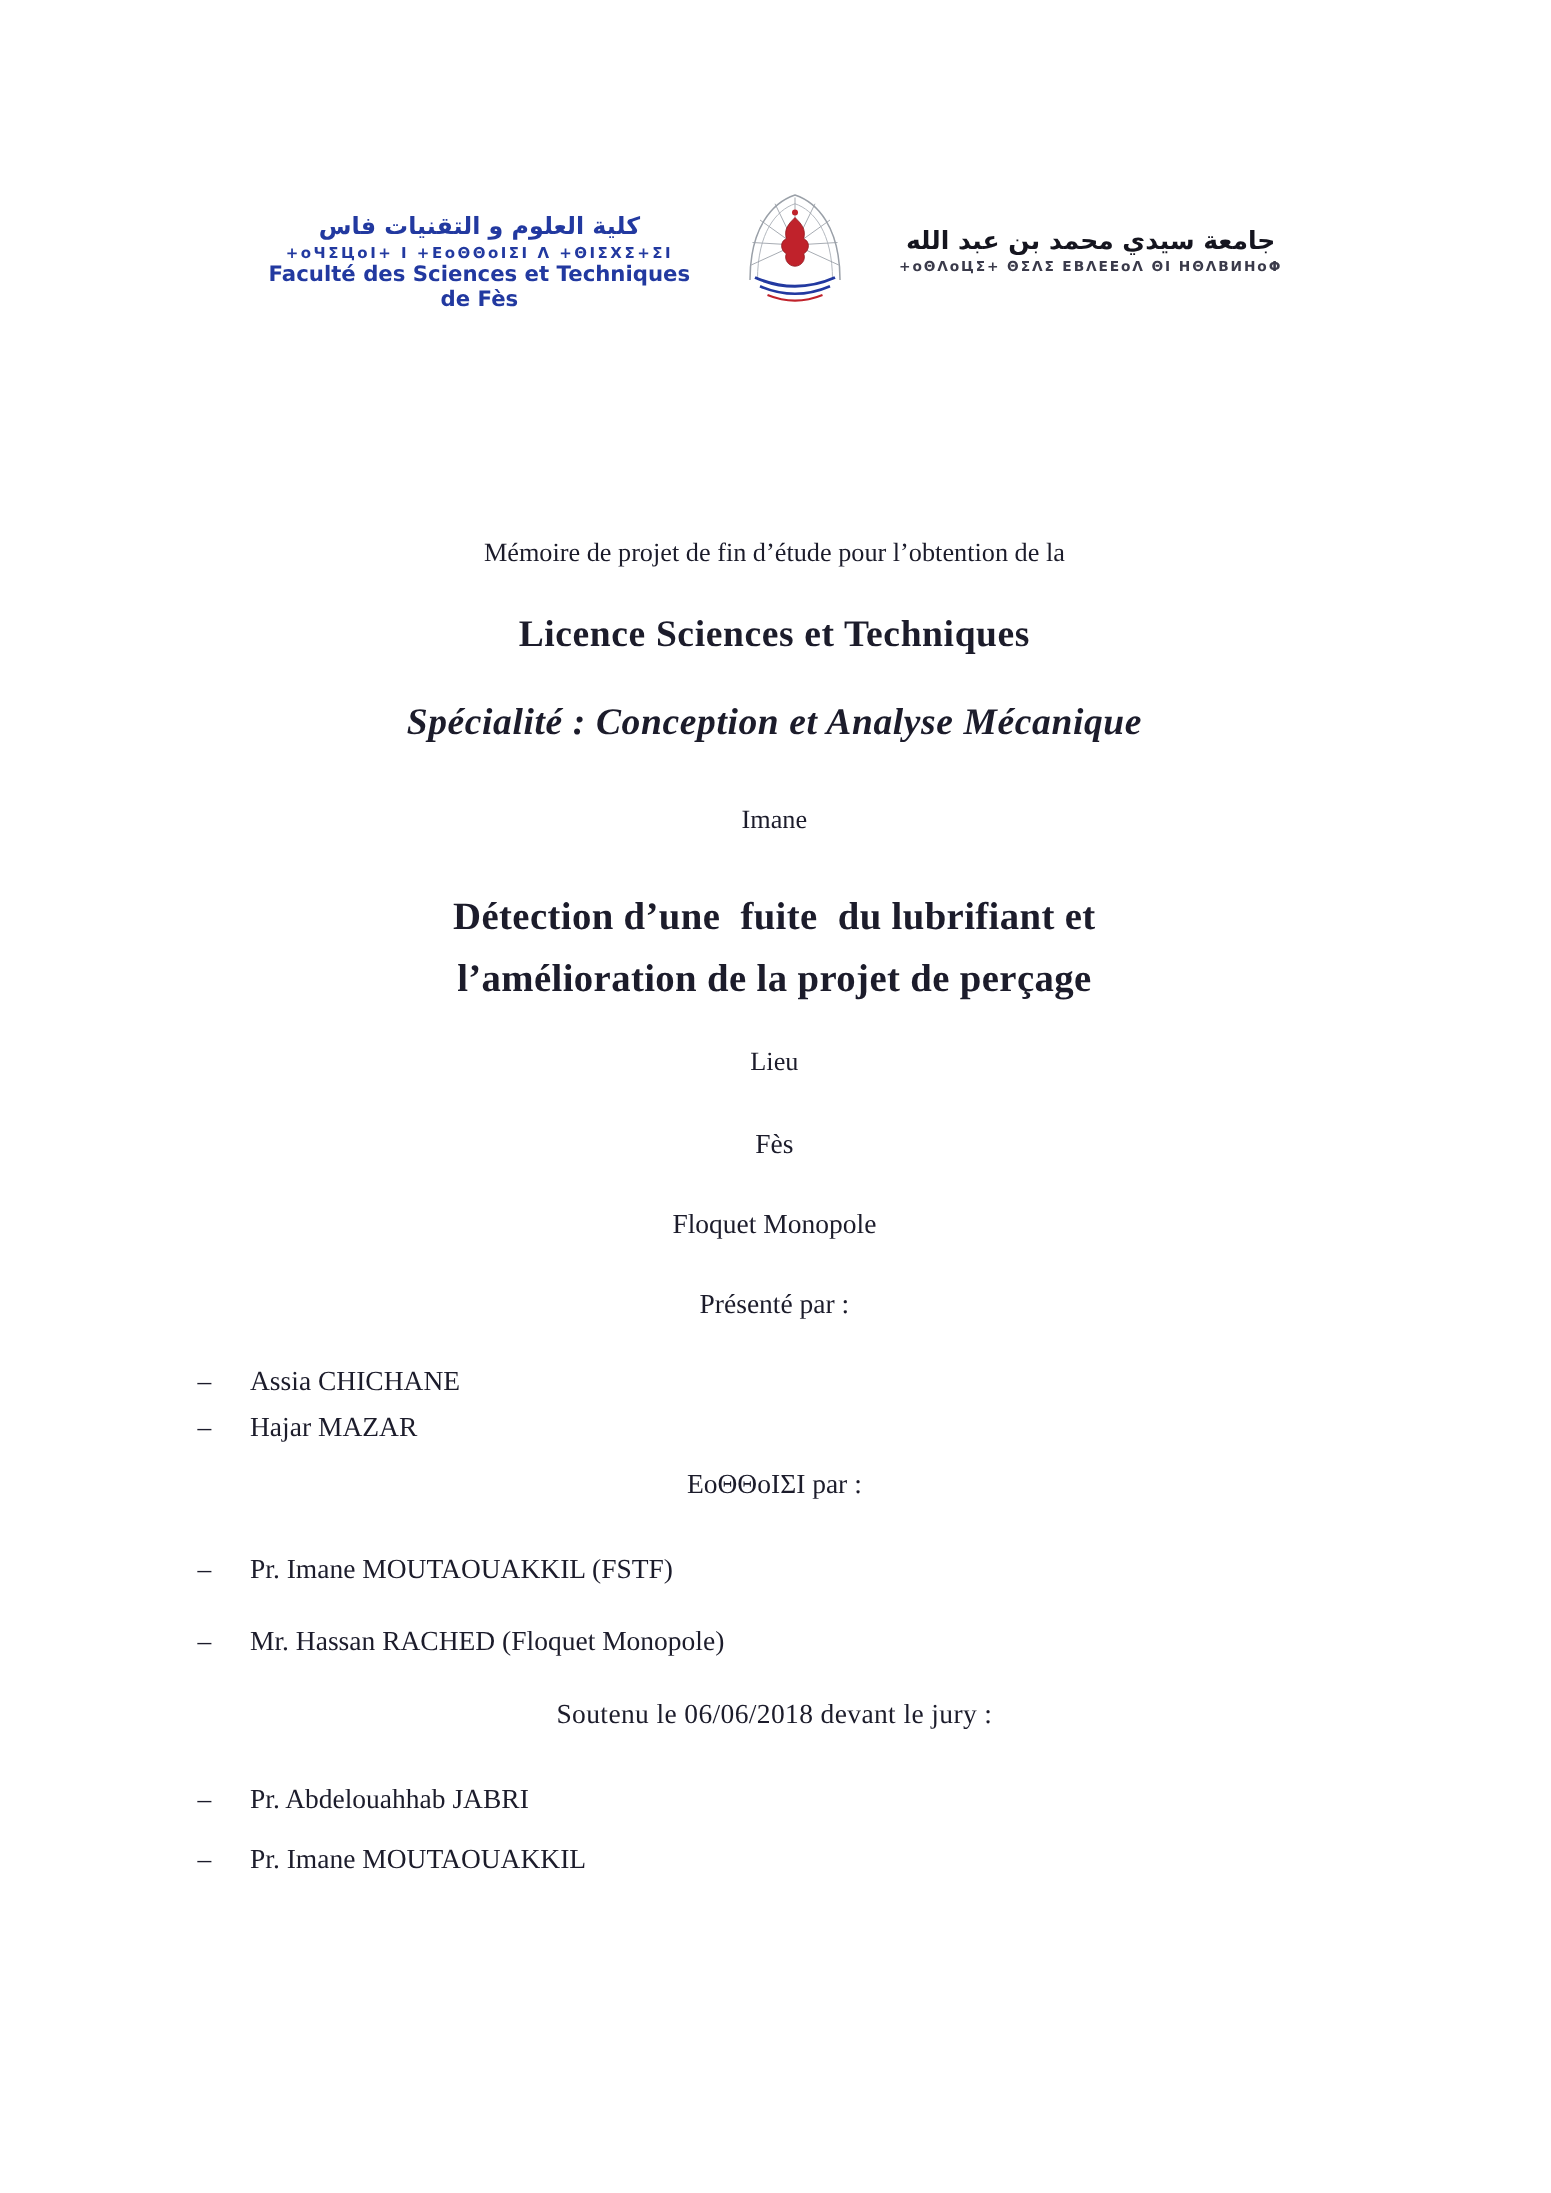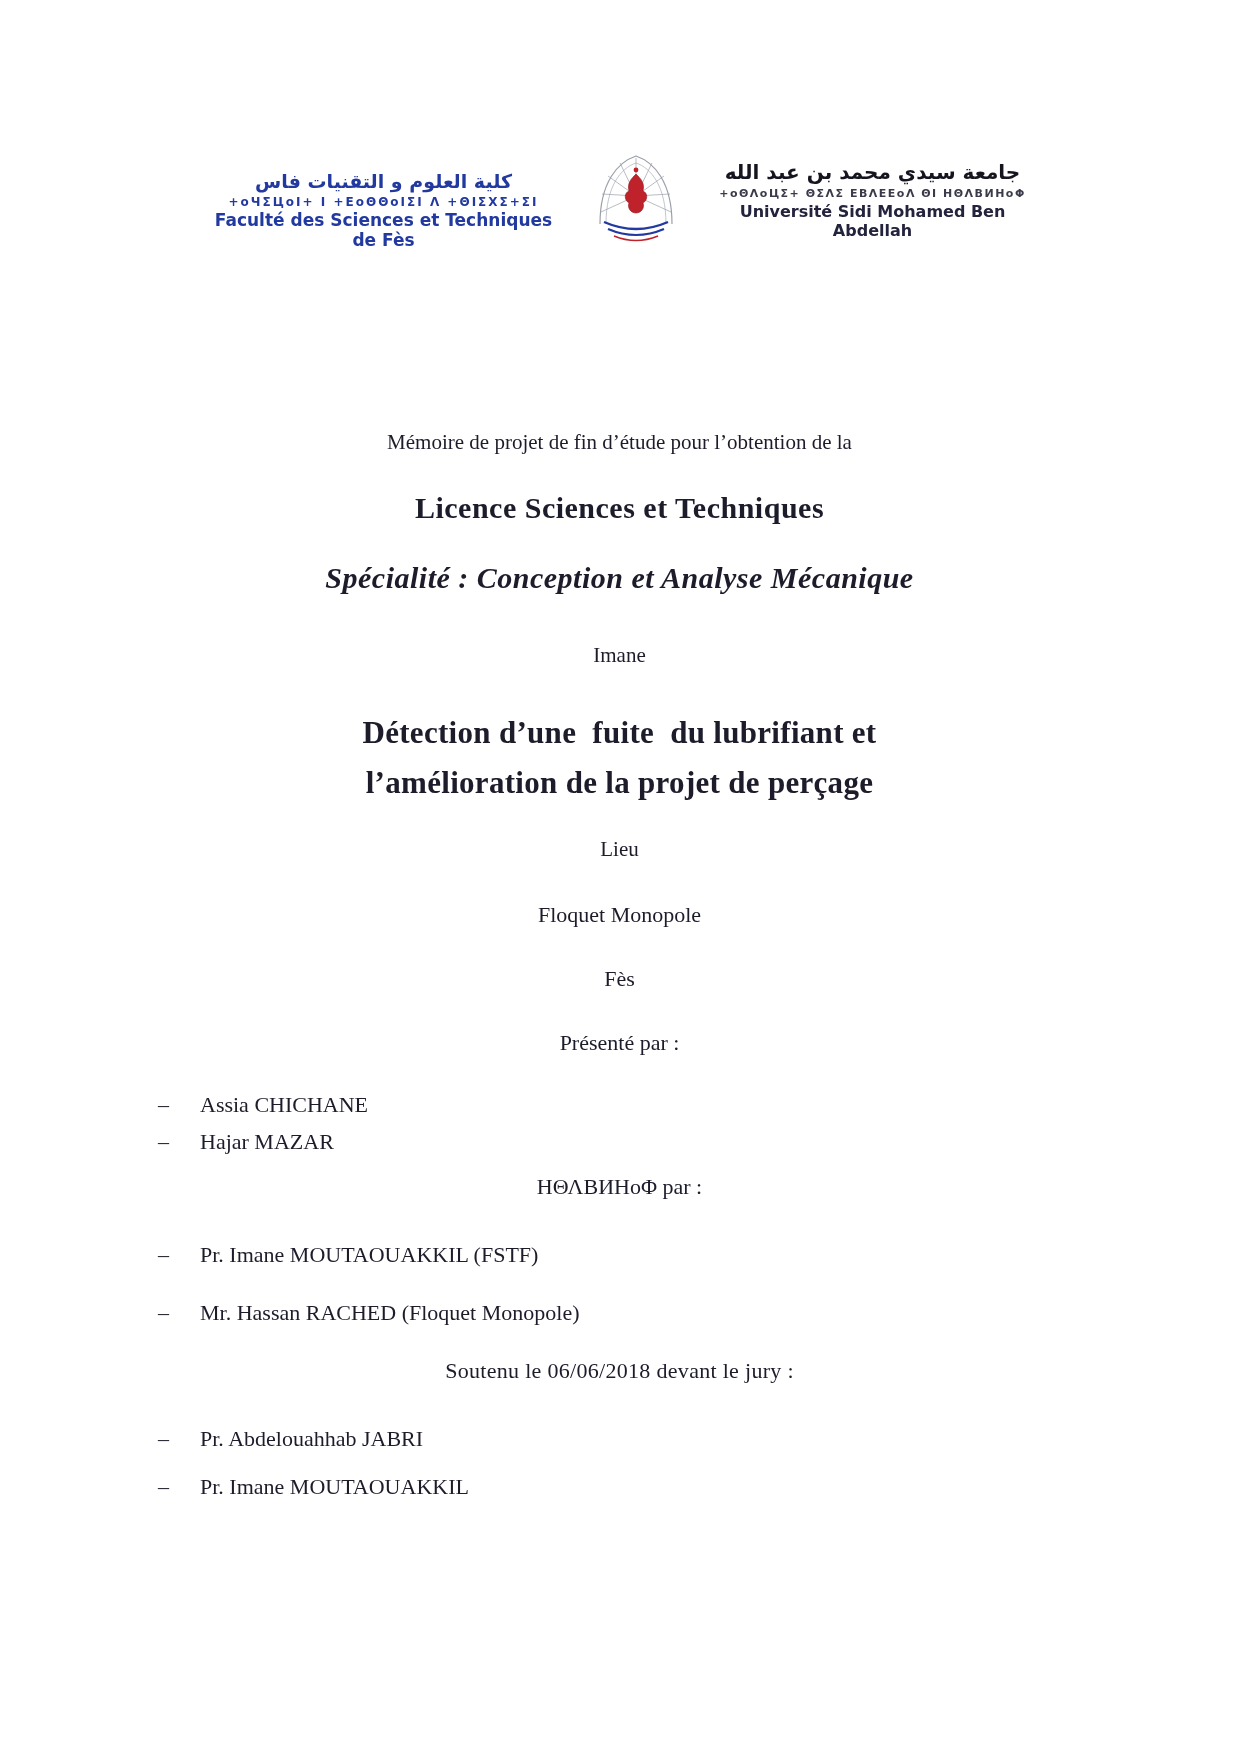--- a/index.html
+++ b/index.html
@@ -104,57 +104,56 @@
 
         <path d="M14,72 Q46,86 78,72" fill="none" stroke="#2239a0" stroke-width="2.4"></path>
         <path d="M18,79 Q46,91 74,79" fill="none" stroke="#2239a0" stroke-width="2"></path>
         <path d="M24,86 Q46,95 68,86" fill="none" stroke="#c0222b" stroke-width="1.6"></path>
       </svg>
     </div>
 
     <div class="inst-block university-block">
       <div class="arabic" dir="rtl">جامعة سيدي محمد بن عبد الله</div>
       <div class="tifinagh">+oΘΛoЦΣ+ ΘΣΛΣ ΕBΛΕΕoΛ ΘΙ ΗΘΛBИΗoΦ</div>
-      <div class="latin">Université Sidi Mohamed Ben Abdellah</div>
     </div>
 
   </header>
 
   <main class="content">
 
     <p class="intro">Mémoire de projet de fin d’étude pour l’obtention de la</p>
 
     <h1 class="degree">Licence Sciences et Techniques</h1>
 
     <h2 class="specialty">Spécialité : Conception et Analyse Mécanique</h2>
 
     <p class="small-label">Imane</p>
 
     <h2 class="thesis-title"><span>Détection d’une  fuite  du lubrifiant et</span><br><span>l’amélioration de la projet de perçage</span></h2>
 
     <p class="small-label">Lieu</p>
 
+    <p class="place-line">Fès</p>
+
     <p class="place-line">Floquet Monopole</p>
-
-    <p class="place-line">Fès</p>
 
     <p class="section-label">Présenté par :</p>
 
     <div class="left-list authors-list">
       <div class="list-row">
         <span class="dash">–</span>
         <span>Assia CHICHANE</span>
       </div>
       <div class="list-row">
         <span class="dash">–</span>
         <span>Hajar MAZAR</span>
       </div>
     </div>
 
-    <p class="encadre-label">ΗΘΛBИΗoΦ par :</p>
+    <p class="encadre-label">ΕoΘΘoΙΣΙ par :</p>
 
     <div class="left-list spaced-list">
       <div class="list-row">
         <span class="dash">–</span>
         <span>Pr. Imane MOUTAOUAKKIL (FSTF)</span>
       </div>
       <div class="list-row">
         <span class="dash">–</span>
         <span>Mr. Hassan RACHED (Floquet Monopole)</span>
       </div>

